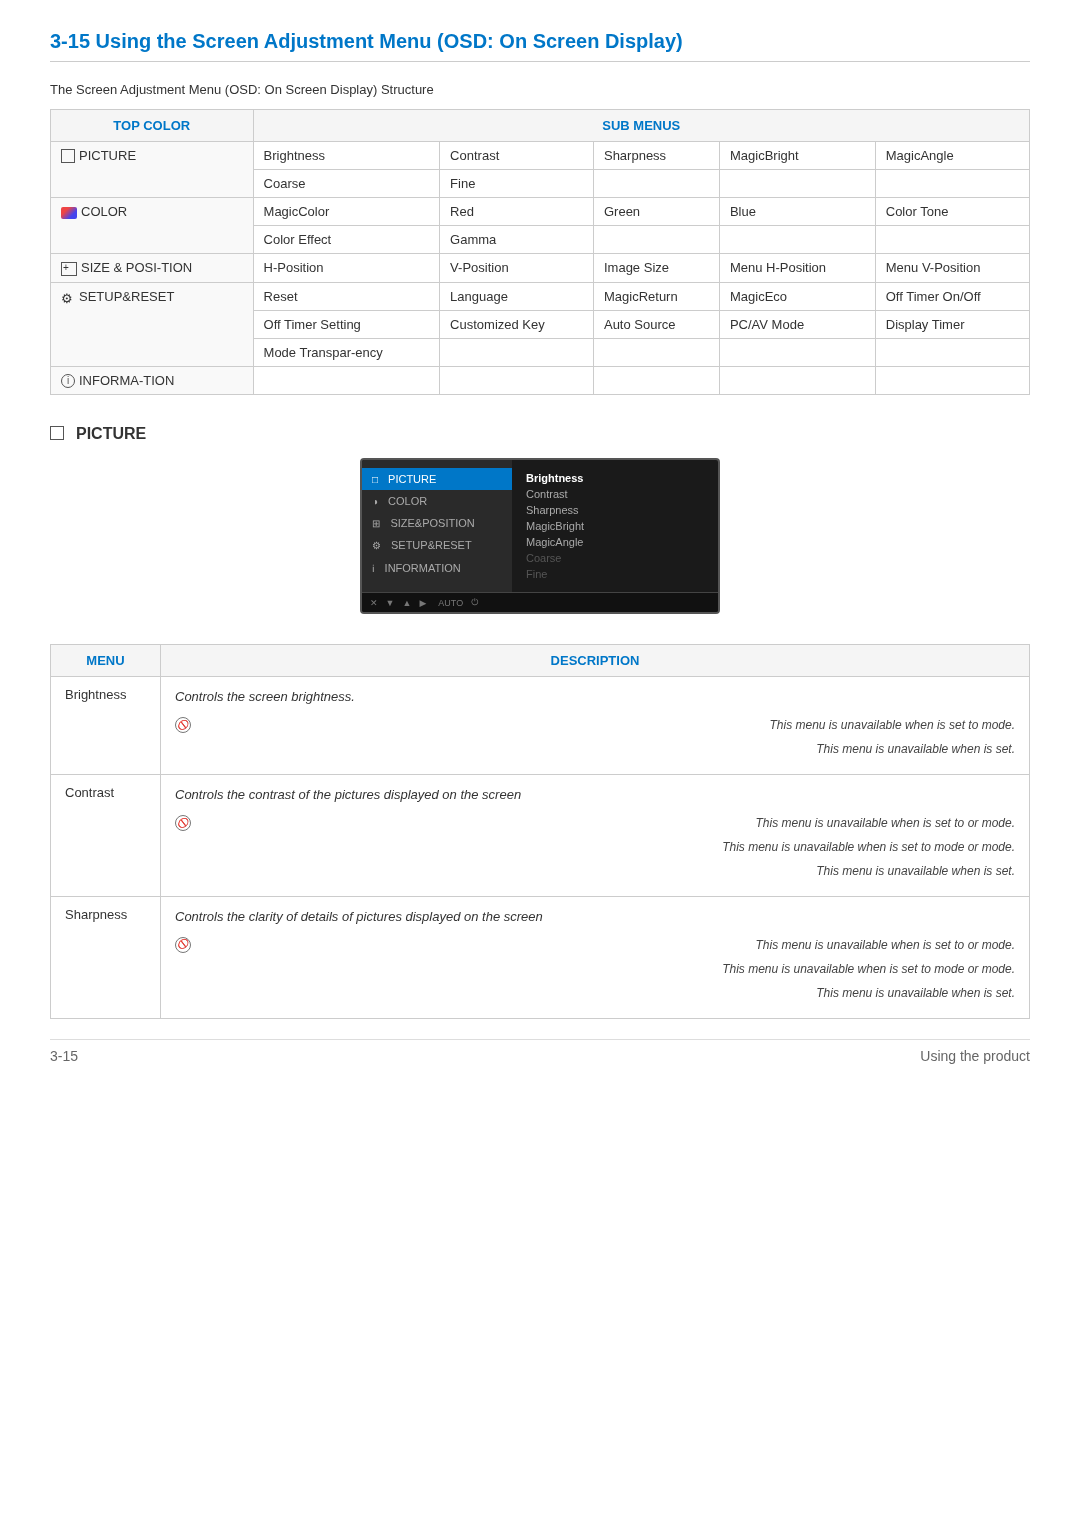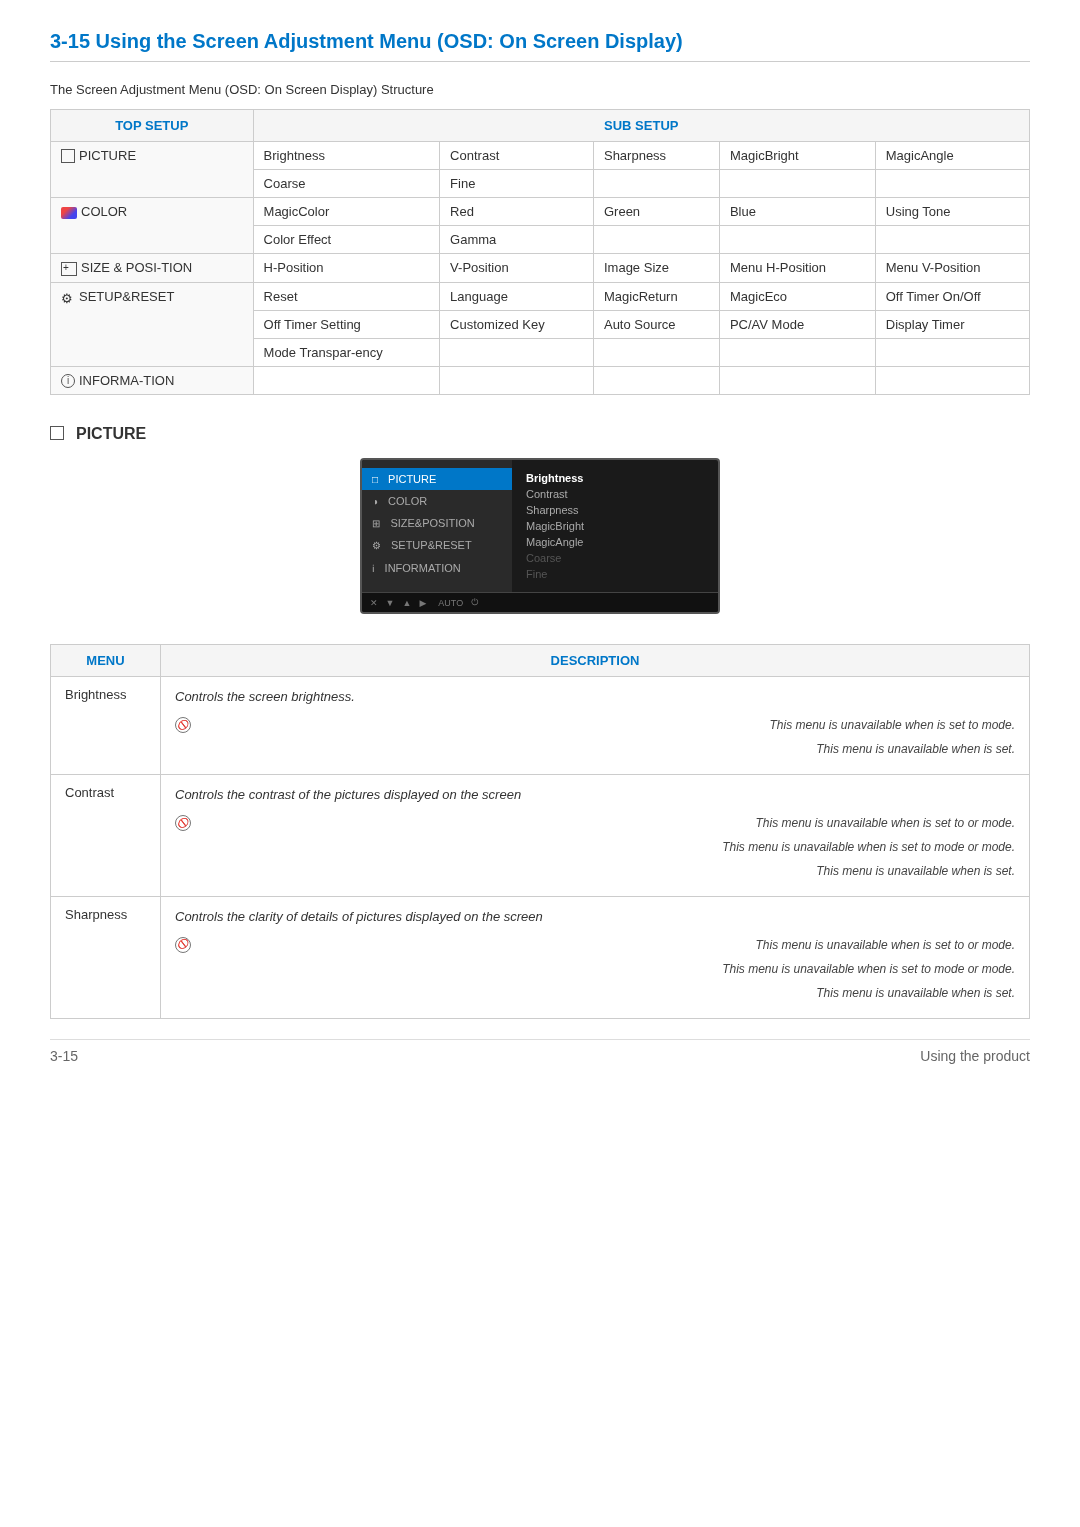--- a/index.html
+++ b/index.html
@@ -265,22 +265,22 @@
 
 <h1 class="page-title">3-15  Using the Screen Adjustment Menu (OSD: On Screen Display)</h1>
 
 <p class="structure-desc">
   <strong>The Screen Adjustment Menu (OSD: On Screen Display)</strong><span> Structure</span>
 </p>
 
 <table class="osd-table">
   <thead>
     <tr>
-      <th class="top-menus-header">TOP SETUP</th>
-      <th class="sub-menus-header" colspan="5">SUB SETUP</th>
+      <th class="top-menus-header">TOP COLOR</th>
+      <th class="sub-menus-header" colspan="5">SUB MENUS</th>
     </tr>
   </thead>
   <tbody id="osd-table-body">
   <tr>
         <td class="menu-name" rowspan="2"><span class="menu-icon"></span>PICTURE</td>
         <td>Brightness</td>
         <td>Contrast</td>
         <td>Sharpness</td>
         <td>MagicBright</td>
         <td>MagicAngle</td>
@@ -291,21 +291,21 @@
         <td></td>
         <td></td>
         <td></td>
       </tr>
       <tr>
         <td class="menu-name" rowspan="2"><span class="menu-icon-color"></span>COLOR</td>
         <td>MagicColor</td>
         <td>Red</td>
         <td>Green</td>
         <td>Blue</td>
-        <td>Using Tone</td>
+        <td>Color Tone</td>
       </tr>
       <tr>
         <td>Color Effect</td>
         <td>Gamma</td>
         <td></td>
         <td></td>
         <td></td>
       </tr>
       <tr>
         <td class="menu-name" rowspan="1"><span class="menu-icon-size"></span>SIZE &amp; POSI-TION</td>

